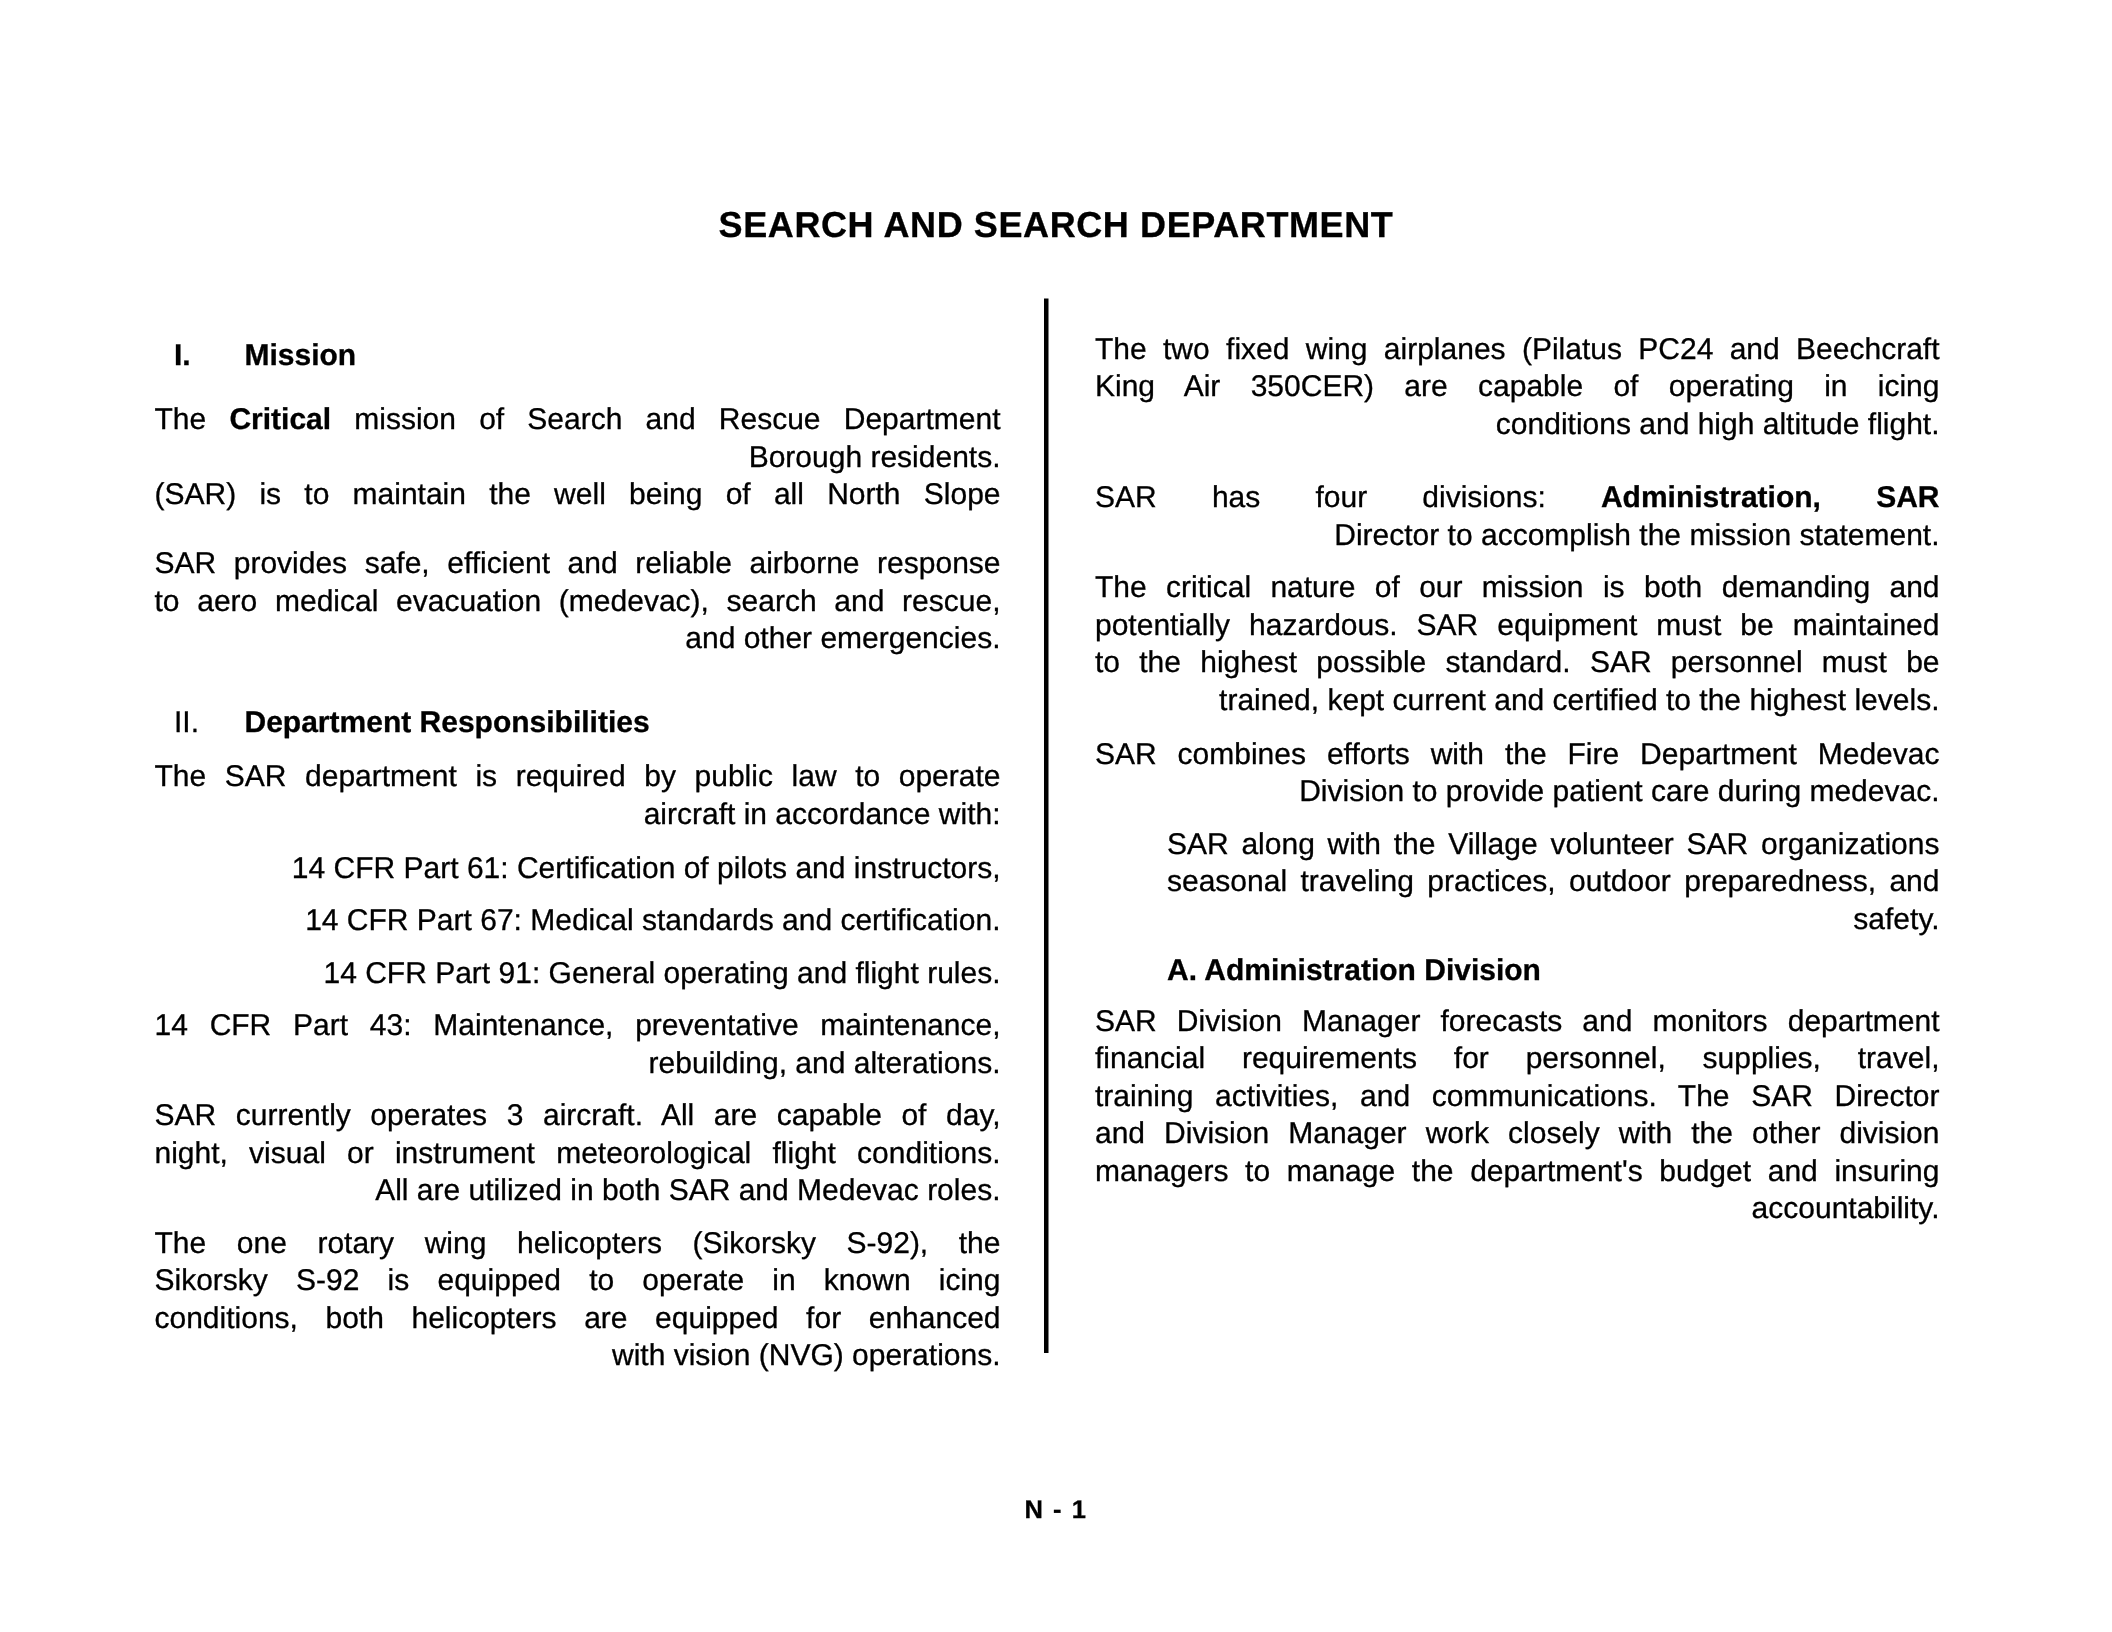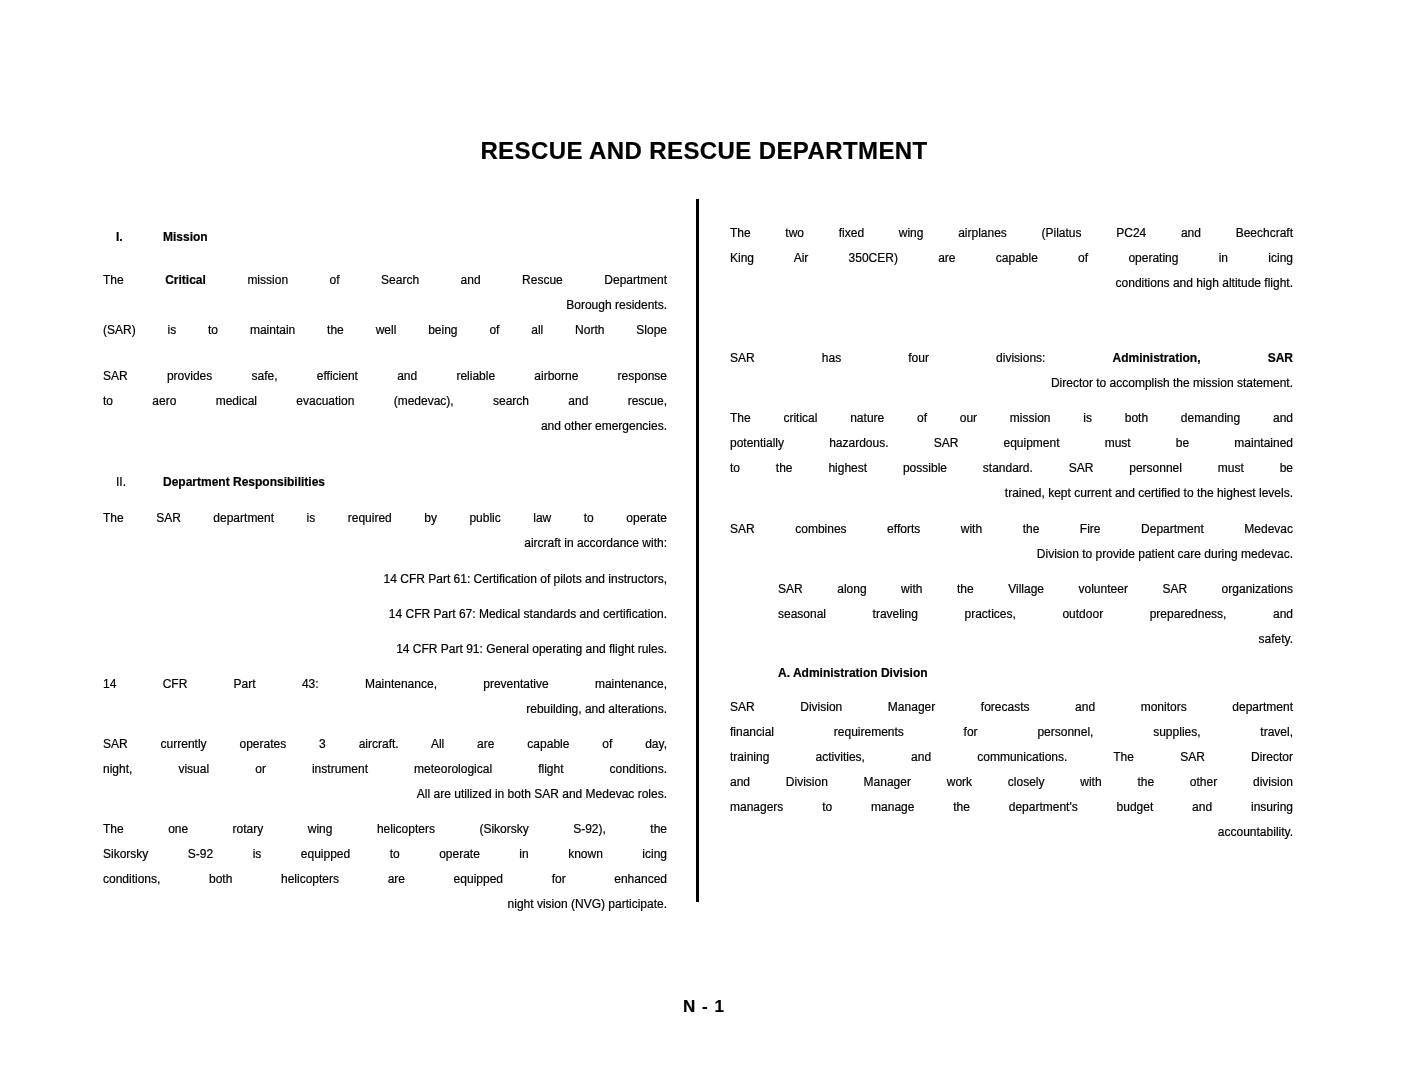--- a/index.html
+++ b/index.html
@@ -15,21 +15,21 @@
     left: 0; top: 137px;
     width: 100%;
     text-align: center;
     font-size: 24px;
     font-weight: bold;
     letter-spacing: 0.4px;
     line-height: 28px;
   }
   .col {
     position: absolute;
-    font-size: 12px;
+    font-size: 20px;
     line-height: 25px;
   }
   .col-left  { left: 103px; top: 225px; width: 564px; }
   .col-right { left: 730px; top: 221px; width: 563px; }
   .divider {
     position: absolute;
     left: 696px; top: 199px;
     width: 3px; height: 703px;
     background: #000;
   }
@@ -47,28 +47,28 @@
   .sec-num { display: inline-block; margin-left: 13px; min-width: 47px; }
   .para { text-align: left; }
   .tline { text-align: right; }
   .tline.jl { text-align: justify; text-align-last: justify; }
   .mb9  { margin-bottom: 9px; margin-left: 48px; }
   .mb10 { margin-bottom: 10px; }
   .mb11 { margin-bottom: 11px; }
   .mb18 { margin-bottom: 18px; }
   .mb19 { margin-bottom: 31px; }
   .mb21 { margin-bottom: 21px; }
-  .mb43 { margin-bottom: 50px; }
+  .mb43 { margin-bottom: 24px; }
 </style>
 </head>
 <body>
 
 <div class="page">
 
-  <h1 class="doc-title">RESCUE AND RESCUE DEPARTMENT</h1>
+  <h1 class="doc-title">SEARCH AND SEARCH DEPARTMENT</h1>
 
   <div class="col col-left">
 
     <div class="sec-head mb18">
       <span class="sec-num b">I.</span><span class="b">Mission</span>
     </div>
 
     <div class="para mb21">
         <div class="tline jl"><span>The </span><span class="b">Critical</span><span> mission of Search and Rescue Department</span></div>
         <div class="tline"><span>Borough residents.</span></div>
@@ -104,21 +104,21 @@
       </div>
     <div class="para mb10">
         <div class="tline jl"><span>SAR currently operates 3 aircraft. All are capable of day,</span></div>
         <div class="tline jl"><span>night, visual or instrument meteorological flight conditions.</span></div>
         <div class="tline"><span>All are utilized in both SAR and Medevac roles.</span></div>
       </div>
     <div class="para">
         <div class="tline jl"><span>The one rotary wing helicopters (Sikorsky S-92), the</span></div>
         <div class="tline jl"><span>Sikorsky S-92 is equipped to operate in known icing</span></div>
         <div class="tline jl"><span>conditions, both helicopters are equipped for enhanced</span></div>
-        <div class="tline"><span>night vision (NVG) participate.</span></div>
+        <div class="tline"><span>with vision (NVG) operations.</span></div>
       </div>
 
   </div>
 
   <div class="divider"></div>
 
   <div class="col col-right">
 
     <div class="para mb43">
         <div class="tline jl"><span>The two fixed wing airplanes (Pilatus PC24 and Beechcraft</span></div>

